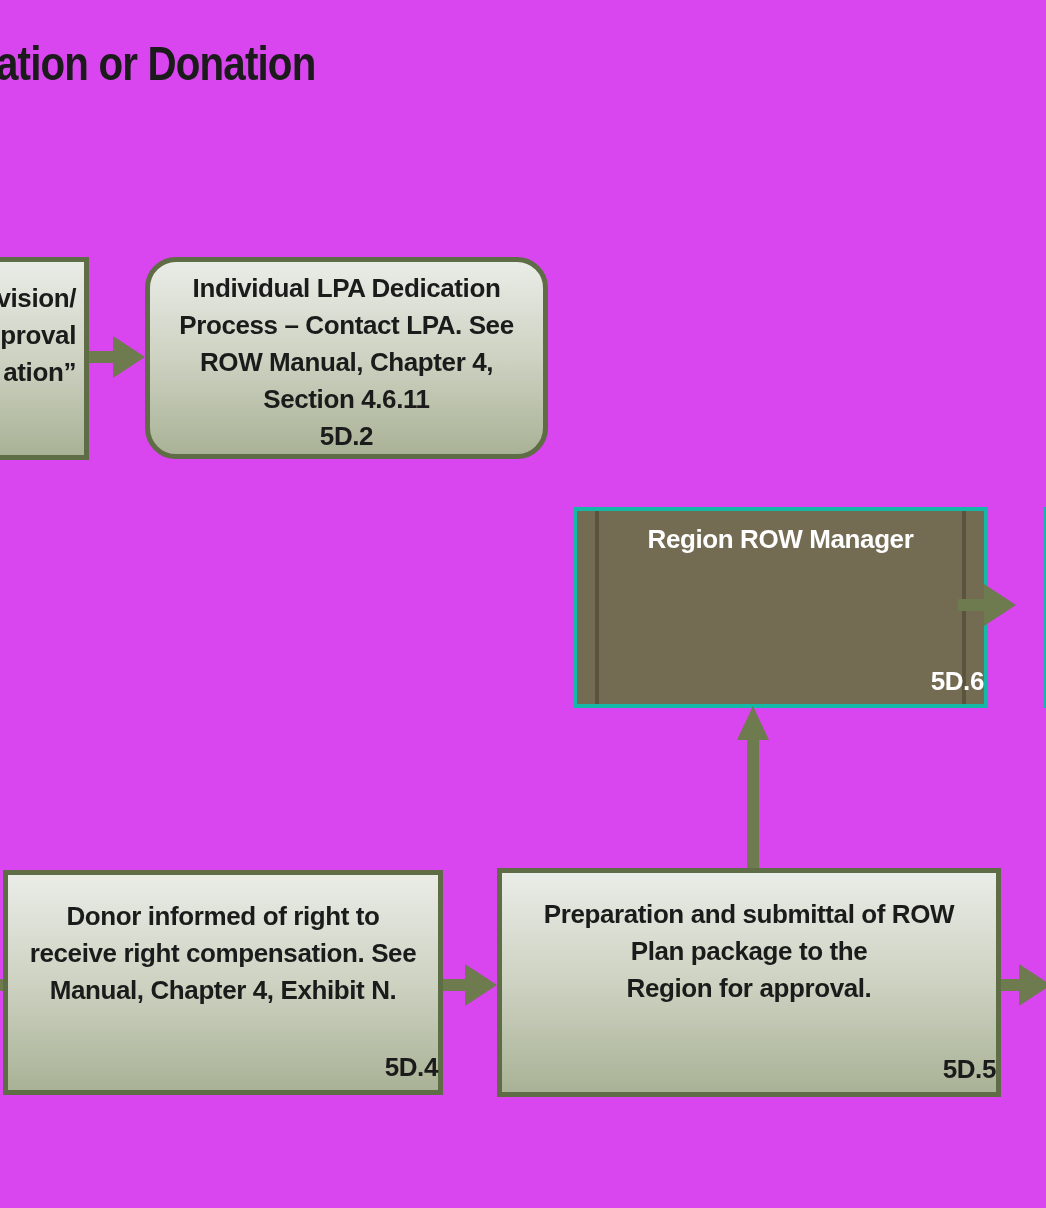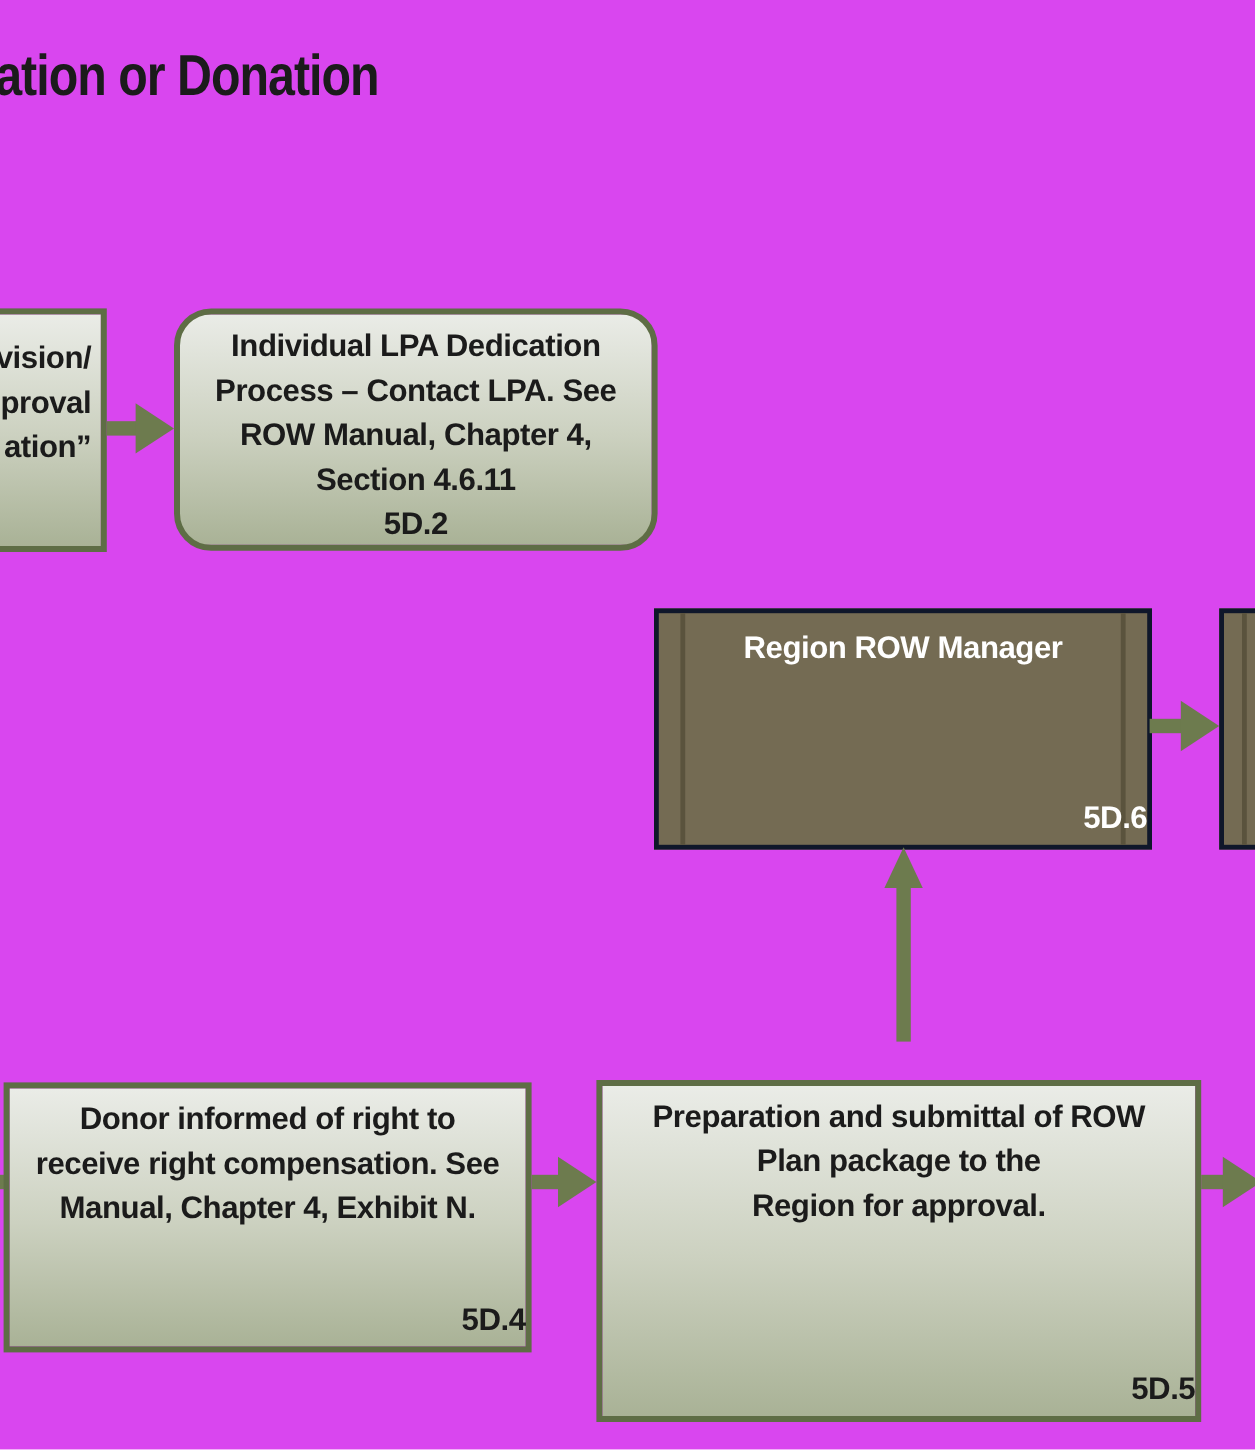--- a/index.html
+++ b/index.html
@@ -31,28 +31,29 @@
     color: #1b1b1b;
     font-weight: bold;
     font-size: 26px;
     line-height: 37px;
     text-align: center;
     letter-spacing: -0.4px;
   }
   .darkbox {
     position: absolute;
     box-sizing: border-box;
-    border: 4px solid #0f172a;
+    border: 4px solid #14b8a6;
     background: #746b53;
     color: #ffffff;
     font-weight: bold;
     font-size: 26px;
     line-height: 37px;
     text-align: center;
     letter-spacing: -0.4px;
+    margin-left: 28px;
   }
   .sidebar {
     position: absolute;
     top: 0; bottom: 0;
     width: 4px;
     background: #5a533d;
   }
   .boxid {
     position: absolute;
     left: 0; right: 0;
@@ -71,21 +72,21 @@
     position: absolute;
     width: 0; height: 0;
     border-left: 16px solid transparent;
     border-right: 16px solid transparent;
     border-bottom: 34px solid #6d7b4e;
   }
   .italic { font-style: italic; }
   .pad-a { padding: 18px 8px 0 0; text-align: right; }
   .pad-b { padding-top: 8px; }
   .pad-c { padding-top: 10px; }
-  .pad-e { padding-top: 7px; margin-top: 32px; }
+  .pad-e { padding-top: 23px; }
 </style>
 </head>
 <body>
 
 <div class="canvas">
 
   <div class="title">ation or Donation</div>
 
   <div class="lightbox pad-a" style="left:-120px; top:257px; width:209px; height:203px;">
     <div>vision/</div>
@@ -126,21 +127,21 @@
   <div class="lightbox pad-e" style="left:3px; top:870px; width:440px; height:225px;">
     <div>Donor informed of right to</div>
     <div>receive right compensation. See</div>
     <div>Manual, Chapter 4, Exhibit N.</div>
     <div class="boxid">5D.4</div>
   </div>
 
   <div class="shaft" style="left:443px; top:979px; width:26px; height:12px;"></div>
   <div class="head-right" style="left:465px; top:964px;"></div>
 
-  <div class="lightbox pad-e" style="left:497px; top:868px; width:504px; height:285px;">
+  <div class="lightbox pad-e" style="left:497px; top:868px; width:504px; height:229px;">
     <div>Preparation and submittal of ROW</div>
     <div>Plan package to the</div>
     <div>Region for approval.</div>
     <div class="boxid">5D.5</div>
   </div>
 
   <div class="shaft" style="left:1001px; top:979px; width:20px; height:12px;"></div>
   <div class="head-right" style="left:1019px; top:964px;"></div>
 
 </div>

